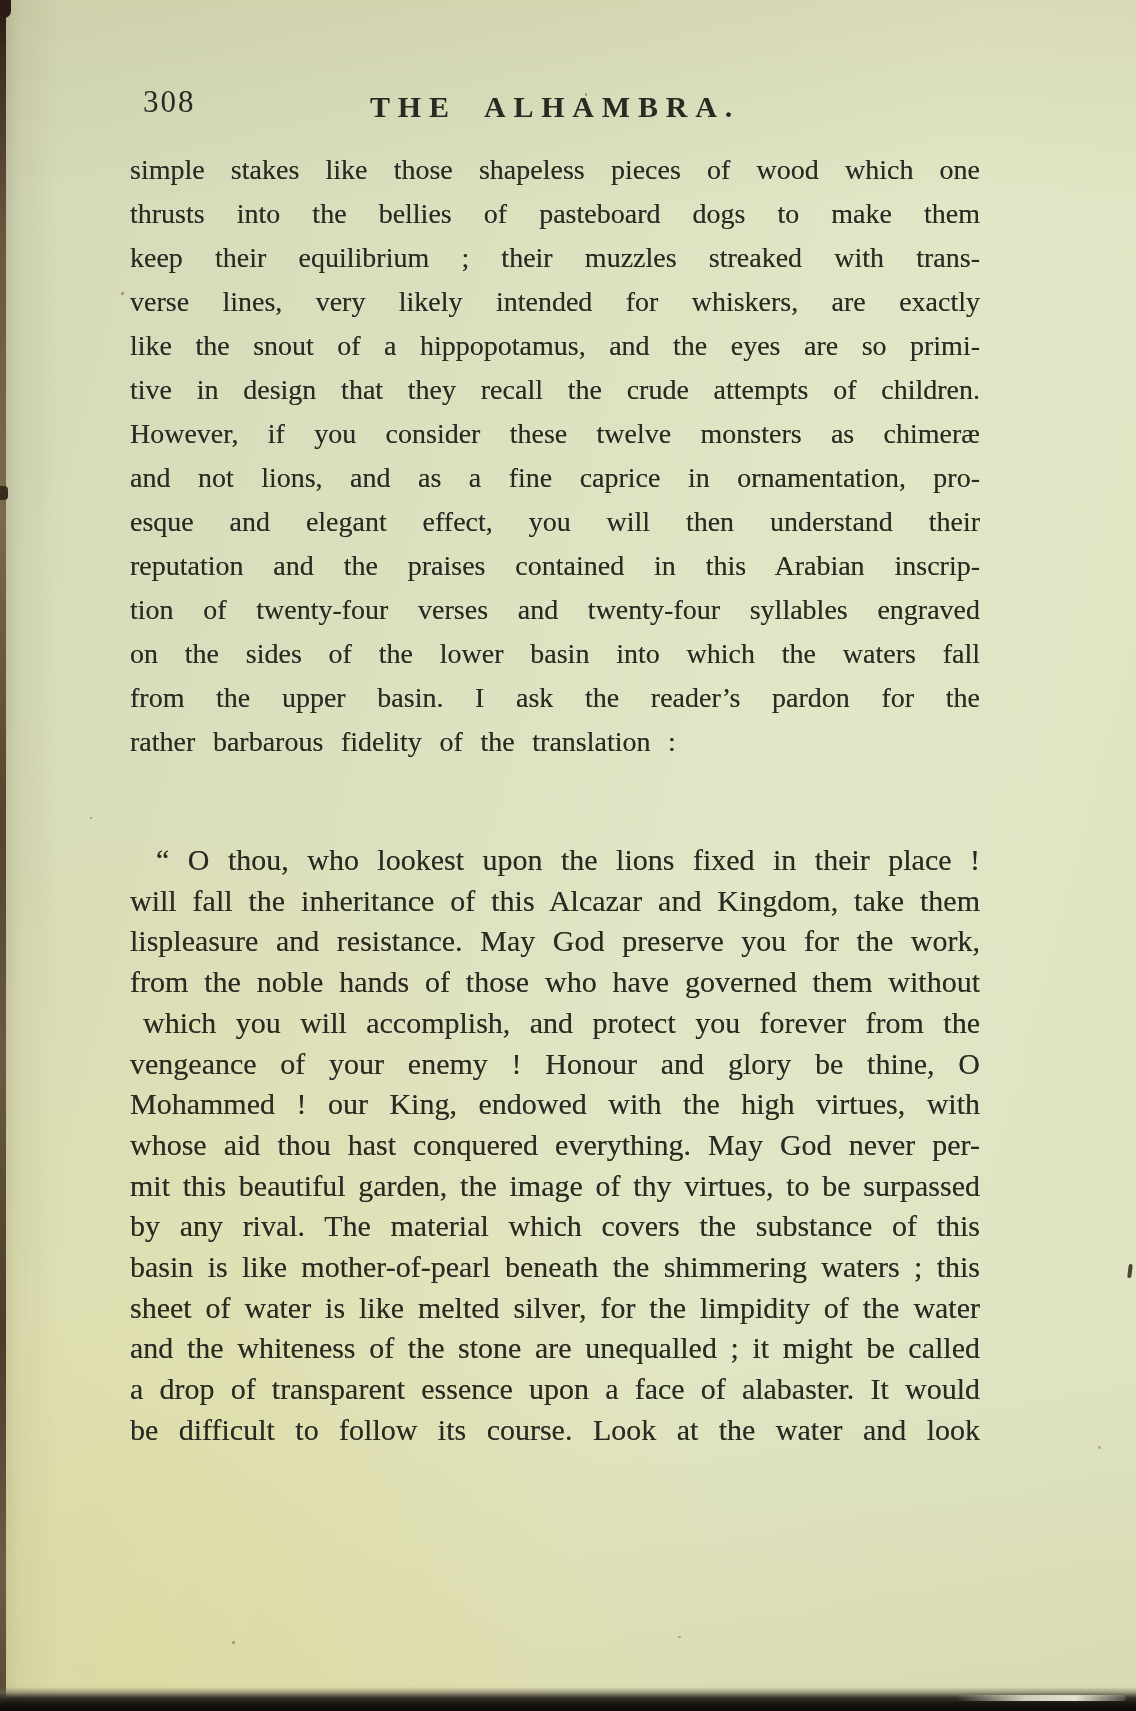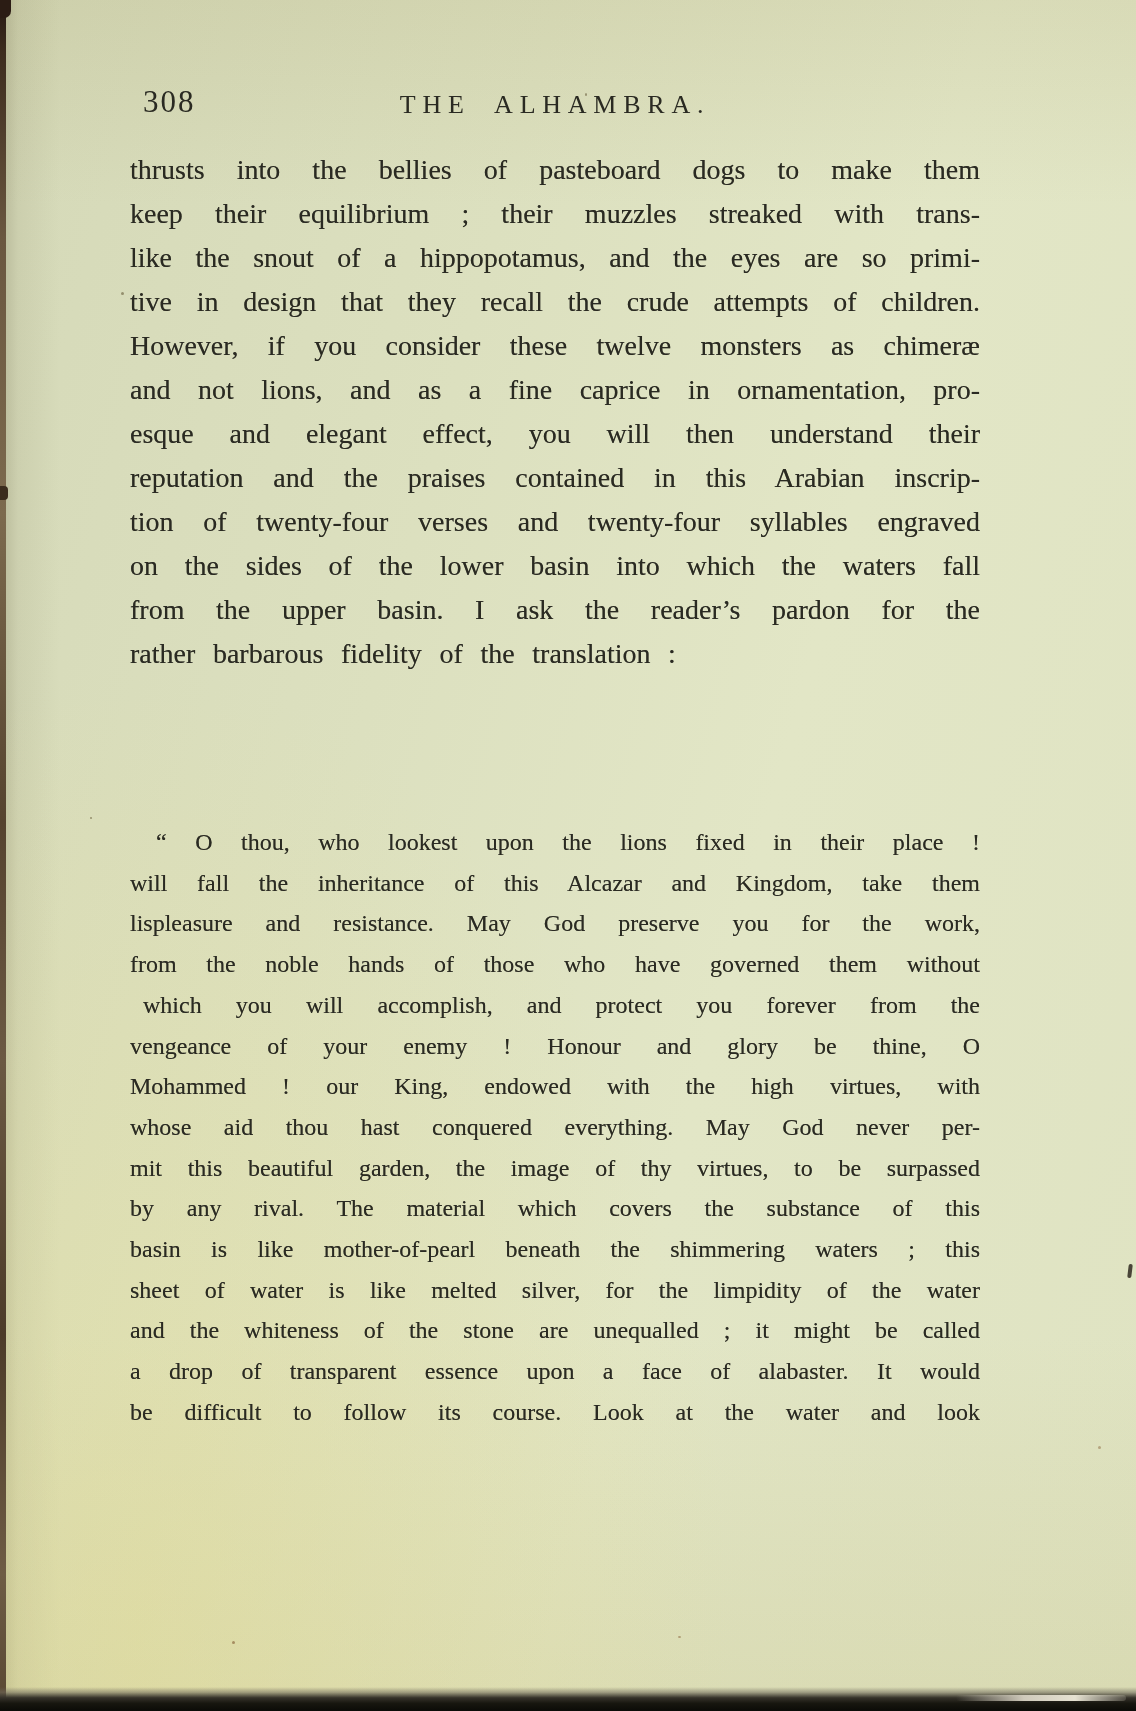--- a/index.html
+++ b/index.html
@@ -50,35 +50,35 @@
     background: linear-gradient(to right, rgba(205,200,185,0), #cfcabb 40%, #e6e2d2 70%, rgba(205,200,185,0.2));
     border-radius: 3px;
   }
   
   .page-number {
     position: absolute; left: 143px; top: 84px;
     font-size: 31px; letter-spacing: 2px;
   }
   .running-title {
     position: absolute; left: 130px; width: 850px; top: 90px;
-    text-align: center; font-weight: normal; font-size: 26px;
+    text-align: center; font-weight: bold; font-size: 30px;
     letter-spacing: 0.26em; word-spacing: 0.45em;
   }
   
   .para {
     position: absolute; left: 130px; width: 850px;
   }
   .para .line {
     text-align: justify;
     text-align-last: justify;
     text-justify: inter-word;
     white-space: normal;
   }
   .para-main { top: 148px; font-size: 28px; line-height: 44px; }
-  .para-quote { top: 822px; font-size: 24px; line-height: 40.7px; }
+  .para-quote { top: 840px; font-size: 30px; line-height: 40.7px; }
   .para .line.line-left { text-align-last: left; word-spacing: 0.38em; }
   .para .line.line-indent { padding-left: 26px; }
   .para-quote .line:nth-child(5) { padding-left: 13px; }  
   .para .line { text-shadow: 0 0 0.6px rgba(42,42,34,0.55); }
   
   .speck { position: absolute; border-radius: 50%; background: rgba(92,80,48,0.55); }
   .speck.s1 { left: 121px; top: 292px; width: 3px; height: 3px; }
   .speck.s2 { left: 90px;  top: 817px; width: 2px; height: 2px; }
   .speck.s3 { left: 232px; top: 1641px; width: 3px; height: 3px; background: rgba(130,90,50,0.6); }
   .speck.s4 { left: 678px; top: 1636px; width: 3px; height: 2px; background: rgba(130,90,50,0.5); }
@@ -95,22 +95,24 @@
 <div class="page">
 
   <div class="spine-edge"></div>
   <div class="corner-notch"></div>
   <div class="spine-nick"></div>
 
   <div class="page-number">308</div>
   <div class="running-title">THE ALHAMBRA.</div>
 
   <div class="para para-main">
+      <div class="line">simple stakes like those shapeless pieces of wood which one</div>
       <div class="line">thrusts into the bellies of pasteboard dogs to make them</div>
       <div class="line">keep their equilibrium ; their muzzles streaked with trans-</div>
+      <div class="line">verse lines, very likely intended for whiskers, are exactly</div>
       <div class="line">like the snout of a hippopotamus, and the eyes are so primi-</div>
       <div class="line">tive in design that they recall the crude attempts of children.</div>
       <div class="line">However, if you consider these twelve monsters as chimeræ</div>
       <div class="line">and not lions, and as a fine caprice in ornamentation, pro-</div>
       <div class="line">esque and elegant effect, you will then understand their</div>
       <div class="line">reputation and the praises contained in this Arabian inscrip-</div>
       <div class="line">tion of twenty-four verses and twenty-four syllables engraved</div>
       <div class="line">on the sides of the lower basin into which the waters fall</div>
       <div class="line">from the upper basin.  I ask the reader’s pardon for the</div>
       <div class="line line-left">rather barbarous fidelity of the translation :</div>

